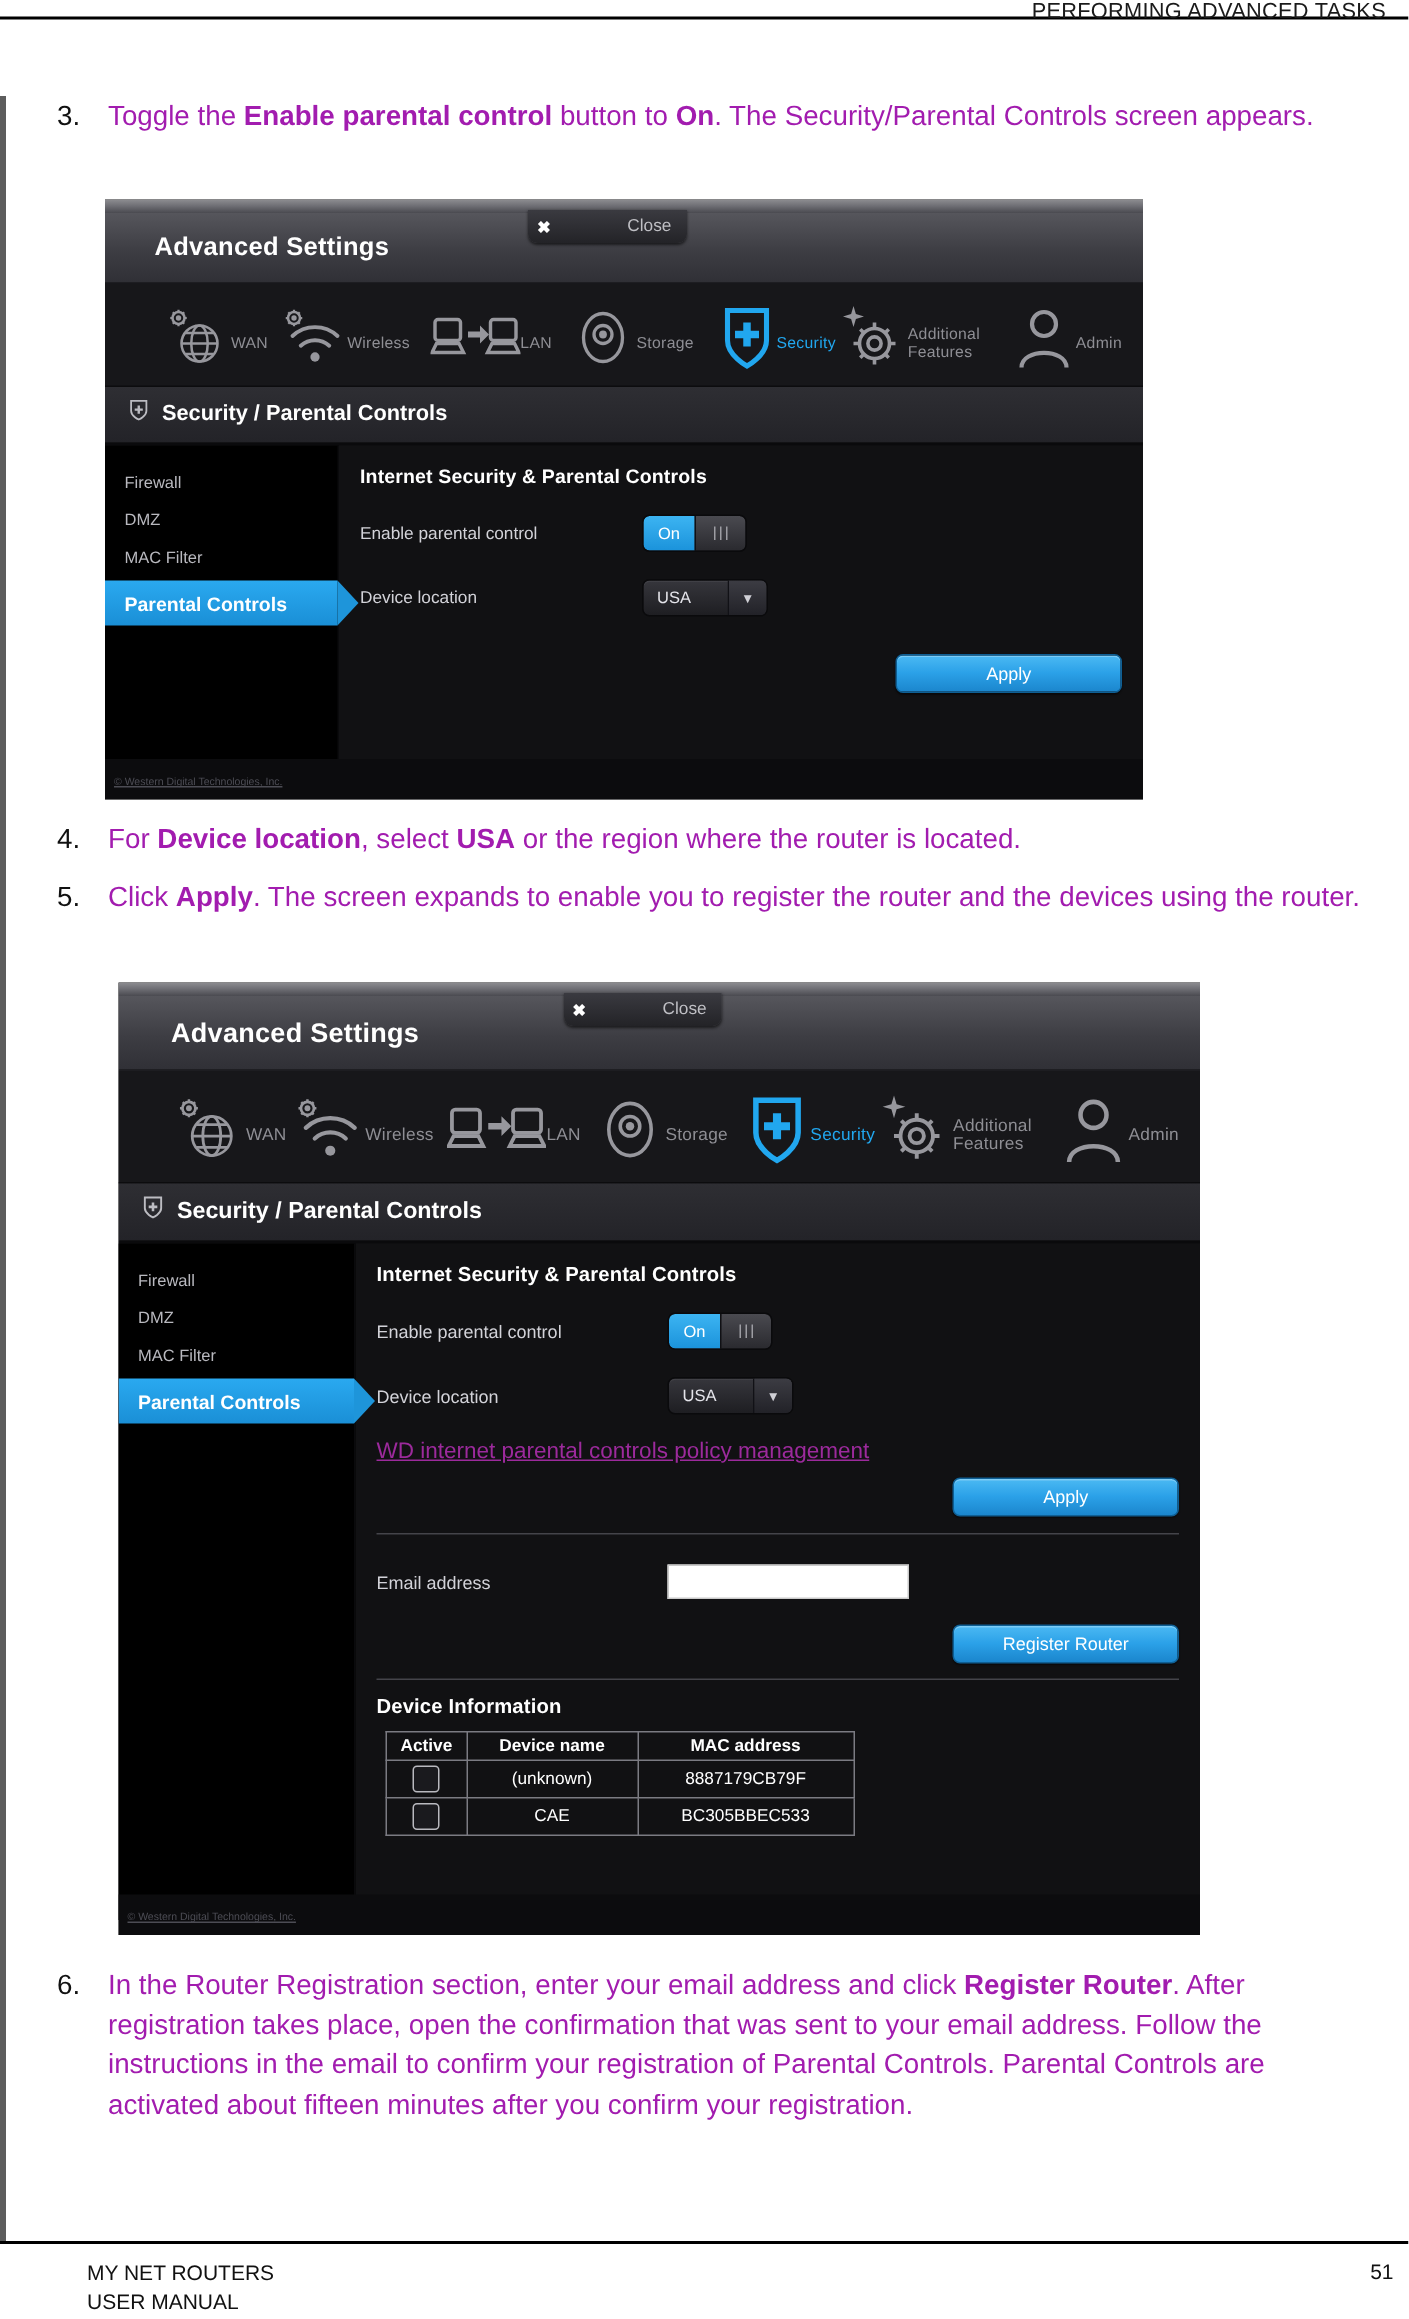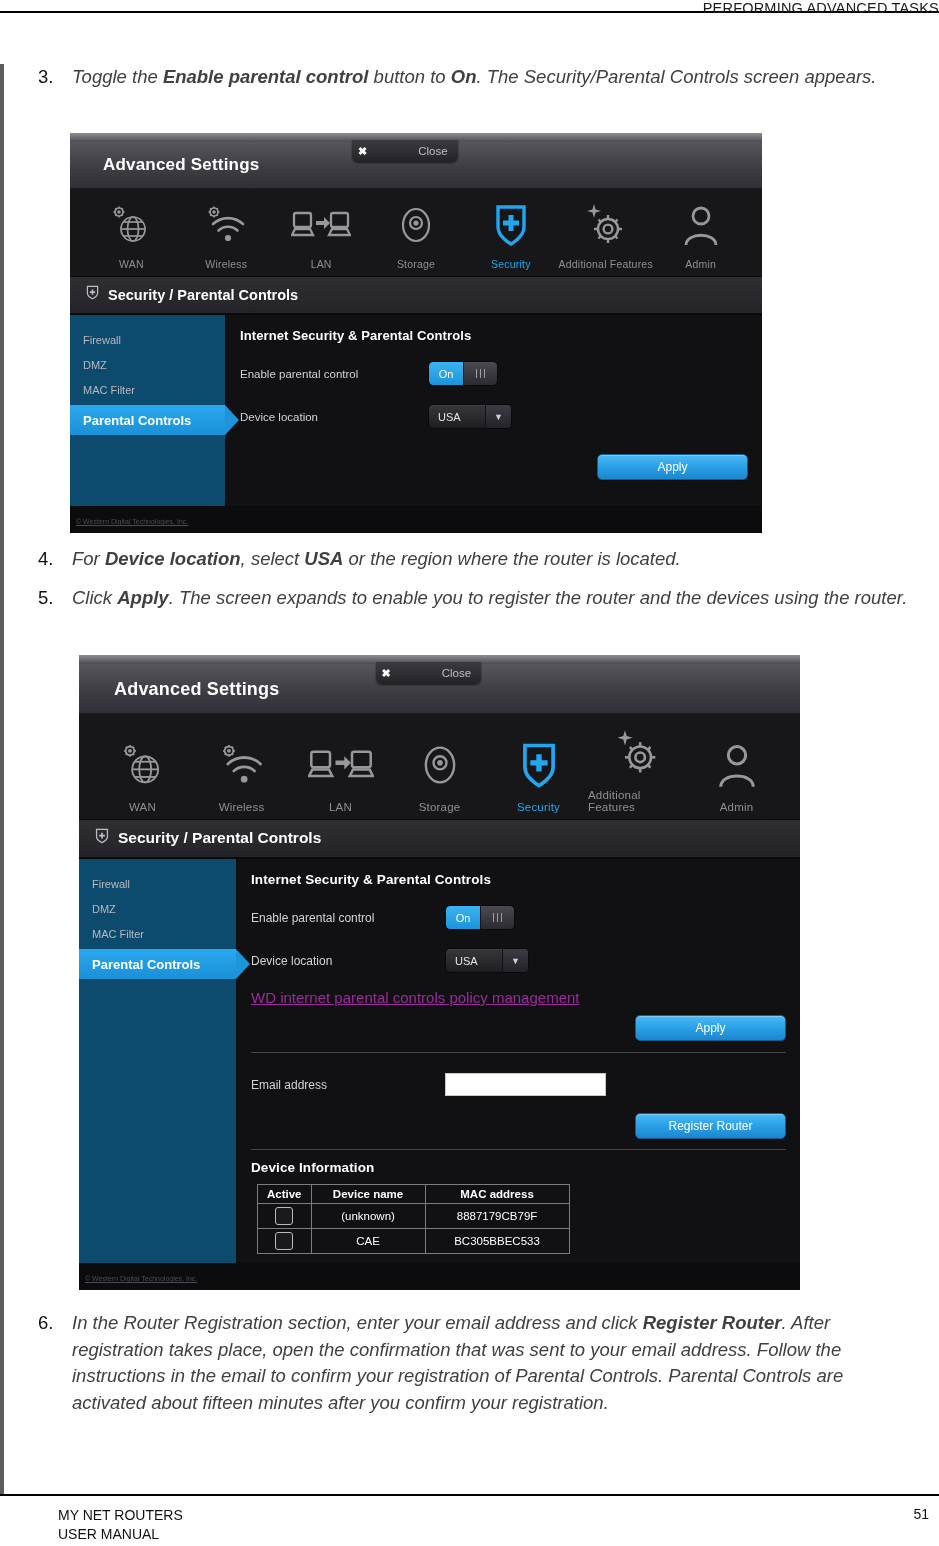--- a/index.html
+++ b/index.html
@@ -9,21 +9,21 @@
     font-family:"Liberation Sans", sans-serif;
     color:#000;
     position:relative;
     overflow:hidden;
   }
   
   .page-rule-top{
     position:absolute;left:0;top:11px;width:939px;height:2px;background:#000;
   }
   .running-head{
-    position:absolute;right:0;top:0px;
+    position:absolute;right:15px;top:0px;
     font-size:14.5px;letter-spacing:.2px;font-weight:400;
     color:#1a1a1a;
   }
   .left-margin-bar{
     position:absolute;left:0;top:64px;width:4px;height:1432px;background:#5d5d5d;
   }
   .footer-rule{
     position:absolute;left:0;top:1494px;width:939px;height:2px;background:#000;
   }
   .footer-left{
@@ -34,21 +34,21 @@
     position:absolute;right:10px;top:1506px;font-size:14px;color:#111;
   }
 
   
   .step{position:absolute;display:flex;}
   .step .num{
     width:34px;flex:0 0 34px;text-align:left;
     font-size:18.5px;line-height:26px;color:#111;
   }
   .step .body{
-    font-size:18.5px;line-height:26.5px;color:#404040;font-style:italic;
+    font-size:18.5px;line-height:26.5px;color:#a21caf;
   }
   .step b{font-weight:700;}
 
   #step3{left:38px;top:64px;width:880px;}
   #step4{left:38px;top:546px;width:880px;}
   #step5{left:38px;top:585px;width:890px;}
   #step6{left:38px;top:1310px;width:880px;}
 
   
   .shot{
@@ -88,21 +88,21 @@
   .closebtn .lbl{color:#bfbfc4;font-size:11.5px;margin-left:44px;}
 
   
   .navstrip{
     display:flex;align-items:flex-end;justify-content:space-between;
     padding:10px 14px 6px 14px;
     background:#17171a;
     border-bottom:1px solid #0c0c0e;
   }
   .navitem{
-    flex:1;display:flex;flex-direction:column;align-items:center;justify-content:flex-end;
+    flex:1;display:flex;flex-direction:row;align-items:center;justify-content:flex-end;
     cursor:pointer;
   }
   .navitem .glyph{height:52px;display:flex;align-items:center;justify-content:center;}
   .navitem .nlabel{
     margin-top:7px;font-size:10.5px;color:#8e8e94;letter-spacing:.2px;
   }
   .navitem.active .nlabel{color:#21a7ef;text-align:center;}
   .shot2 .navitem .glyph{height:58px;}
   .shot2 .navitem .nlabel{font-size:11.5px;}
 
@@ -113,21 +113,21 @@
     background:linear-gradient(to bottom,#2e2e33,#232328);
     border-bottom:2px solid #0a0a0c;
   }
   .crumb .ctext{color:#fff;font-size:14.5px;font-weight:700;}
   .shot2 .crumb .ctext{font-size:15.5px;}
 
   
   .uibody{display:flex;background:#111113;}
   .sidebar{
     width:155px;flex:0 0 155px;
-    background:#0c4a6e;
+    background:#000000;
     padding-top:12px;
     border-right:1px solid #0a0a0c;
     position:relative;
   }
   .shot2 .sidebar{width:157px;flex:0 0 157px;}
   .sideitem{
     height:25px;display:flex;align-items:center;
     padding-left:13px;color:#b9b9bf;font-size:11px;
     cursor:pointer;position:relative;
   }

